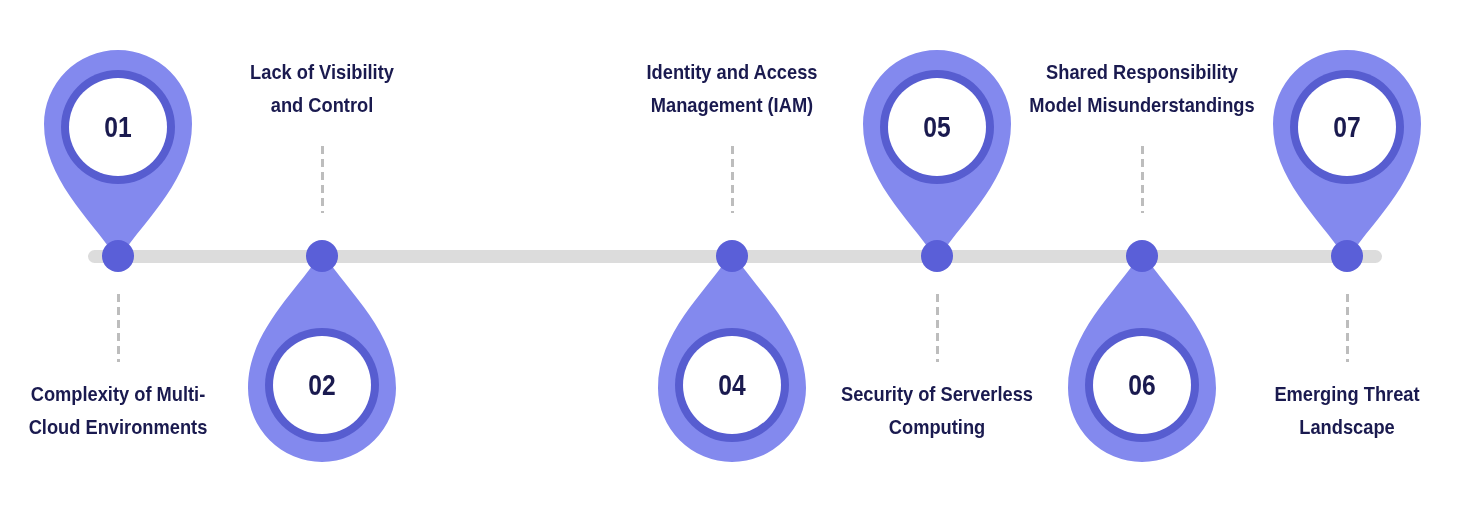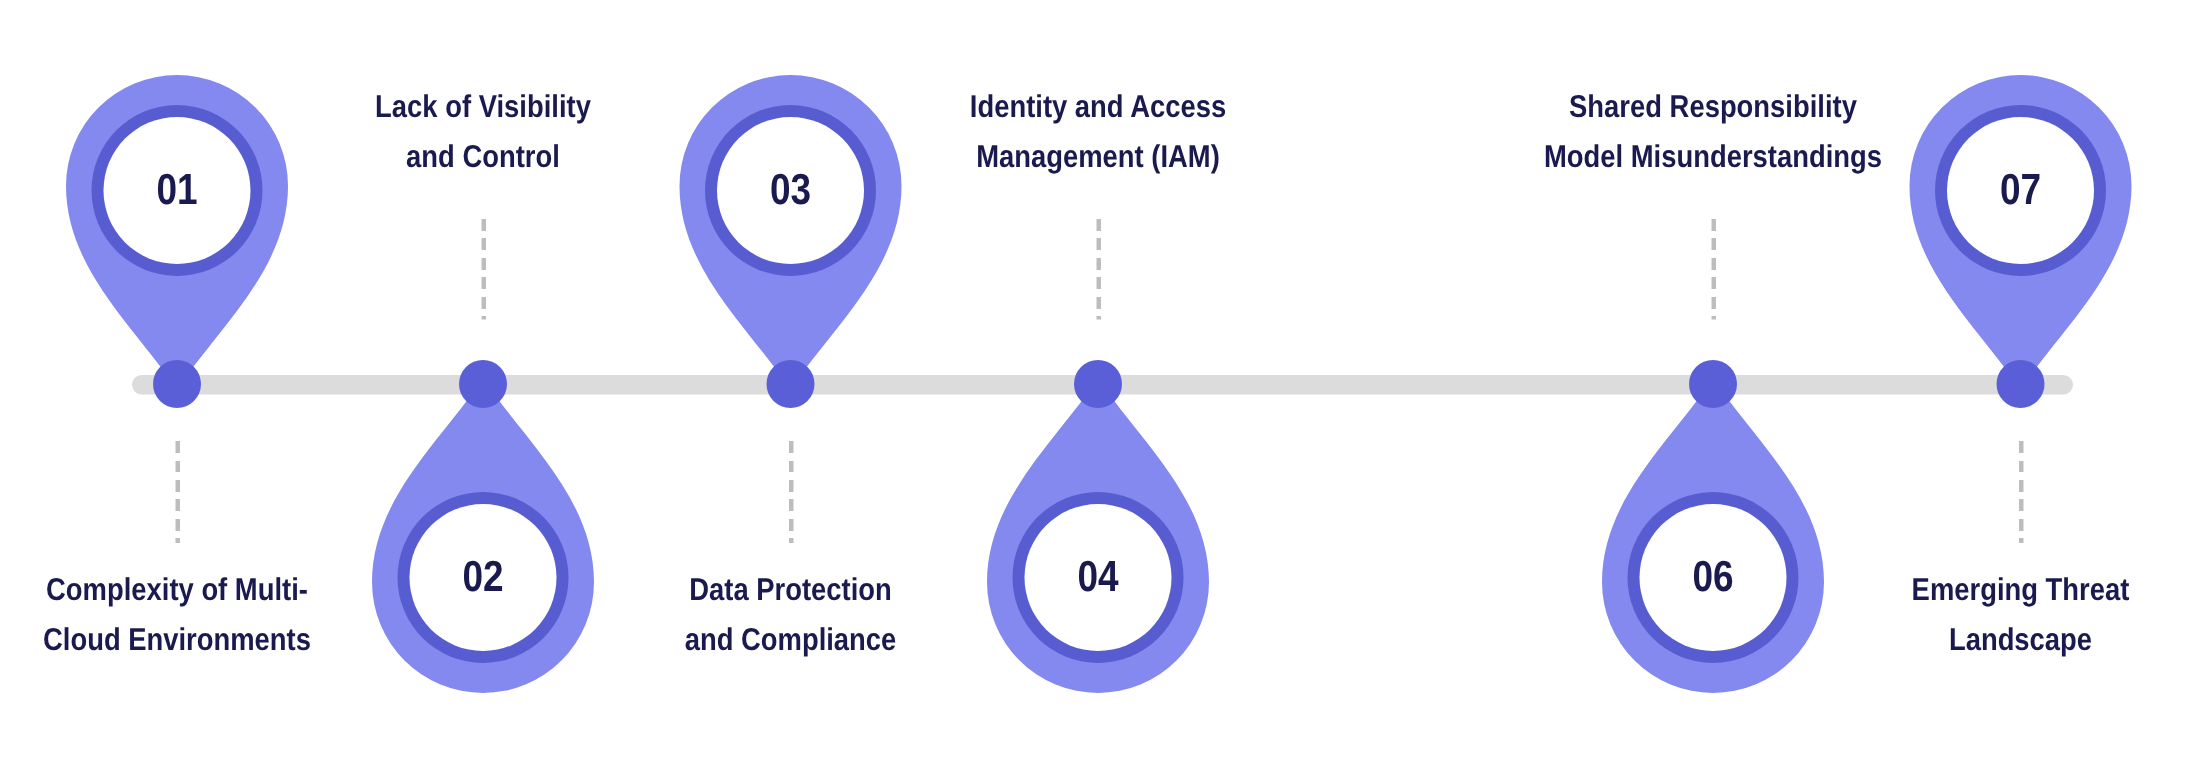--- a/index.html
+++ b/index.html
@@ -113,46 +113,46 @@
       <circle cx="75" cy="79" r="57" fill="#575dd0"></circle>
       <circle cx="75" cy="79" r="49" fill="#ffffff"></circle>
     </svg>
     <div class="pin-number">02</div>
     <div class="dashed-connector"></div>
     <div class="timeline-dot"></div>
     <div class="item-label">Lack of Visibility
 and Control</div>
   </div>
 
-  <div class="pin-group above" style="--cx:527px">
-    <svg class="pin-svg" viewBox="0 0 150 212">
-      <path d="M75 212 C 49 172, 1 132, 1 76 A 74 74 0 1 1 149 76 C 149 132, 101 172, 75 212 Z" fill="#8389ee"></path>
-      <circle cx="75" cy="79" r="57" fill="#575dd0"></circle>
-      <circle cx="75" cy="79" r="49" fill="#ffffff"></circle>
-    </svg>
-    <div class="pin-number">03</div>
-    <div class="dashed-connector"></div>
-    <div class="timeline-dot"></div>
-    <div class="item-label">Data Protection
-and Compliance</div>
-  </div>
 
   <div class="pin-group below" style="--cx:732px">
     <svg class="pin-svg" viewBox="0 0 150 212">
       <path d="M75 212 C 49 172, 1 132, 1 76 A 74 74 0 1 1 149 76 C 149 132, 101 172, 75 212 Z" fill="#8389ee"></path>
       <circle cx="75" cy="79" r="57" fill="#575dd0"></circle>
       <circle cx="75" cy="79" r="49" fill="#ffffff"></circle>
     </svg>
     <div class="pin-number">04</div>
     <div class="dashed-connector"></div>
     <div class="timeline-dot"></div>
     <div class="item-label">Identity and Access
 Management (IAM)</div>
   </div>
 
+  <div class="pin-group above" style="--cx:937px">
+    <svg class="pin-svg" viewBox="0 0 150 212">
+      <path d="M75 212 C 49 172, 1 132, 1 76 A 74 74 0 1 1 149 76 C 149 132, 101 172, 75 212 Z" fill="#8389ee"></path>
+      <circle cx="75" cy="79" r="57" fill="#575dd0"></circle>
+      <circle cx="75" cy="79" r="49" fill="#ffffff"></circle>
+    </svg>
+    <div class="pin-number">05</div>
+    <div class="dashed-connector"></div>
+    <div class="timeline-dot"></div>
+    <div class="item-label">Security of Serverless
+Computing</div>
+  </div>
 
   <div class="pin-group below" style="--cx:1142px">
     <svg class="pin-svg" viewBox="0 0 150 212">
       <path d="M75 212 C 49 172, 1 132, 1 76 A 74 74 0 1 1 149 76 C 149 132, 101 172, 75 212 Z" fill="#8389ee"></path>
       <circle cx="75" cy="79" r="57" fill="#575dd0"></circle>
       <circle cx="75" cy="79" r="49" fill="#ffffff"></circle>
     </svg>
     <div class="pin-number">06</div>
     <div class="dashed-connector"></div>
     <div class="timeline-dot"></div>

